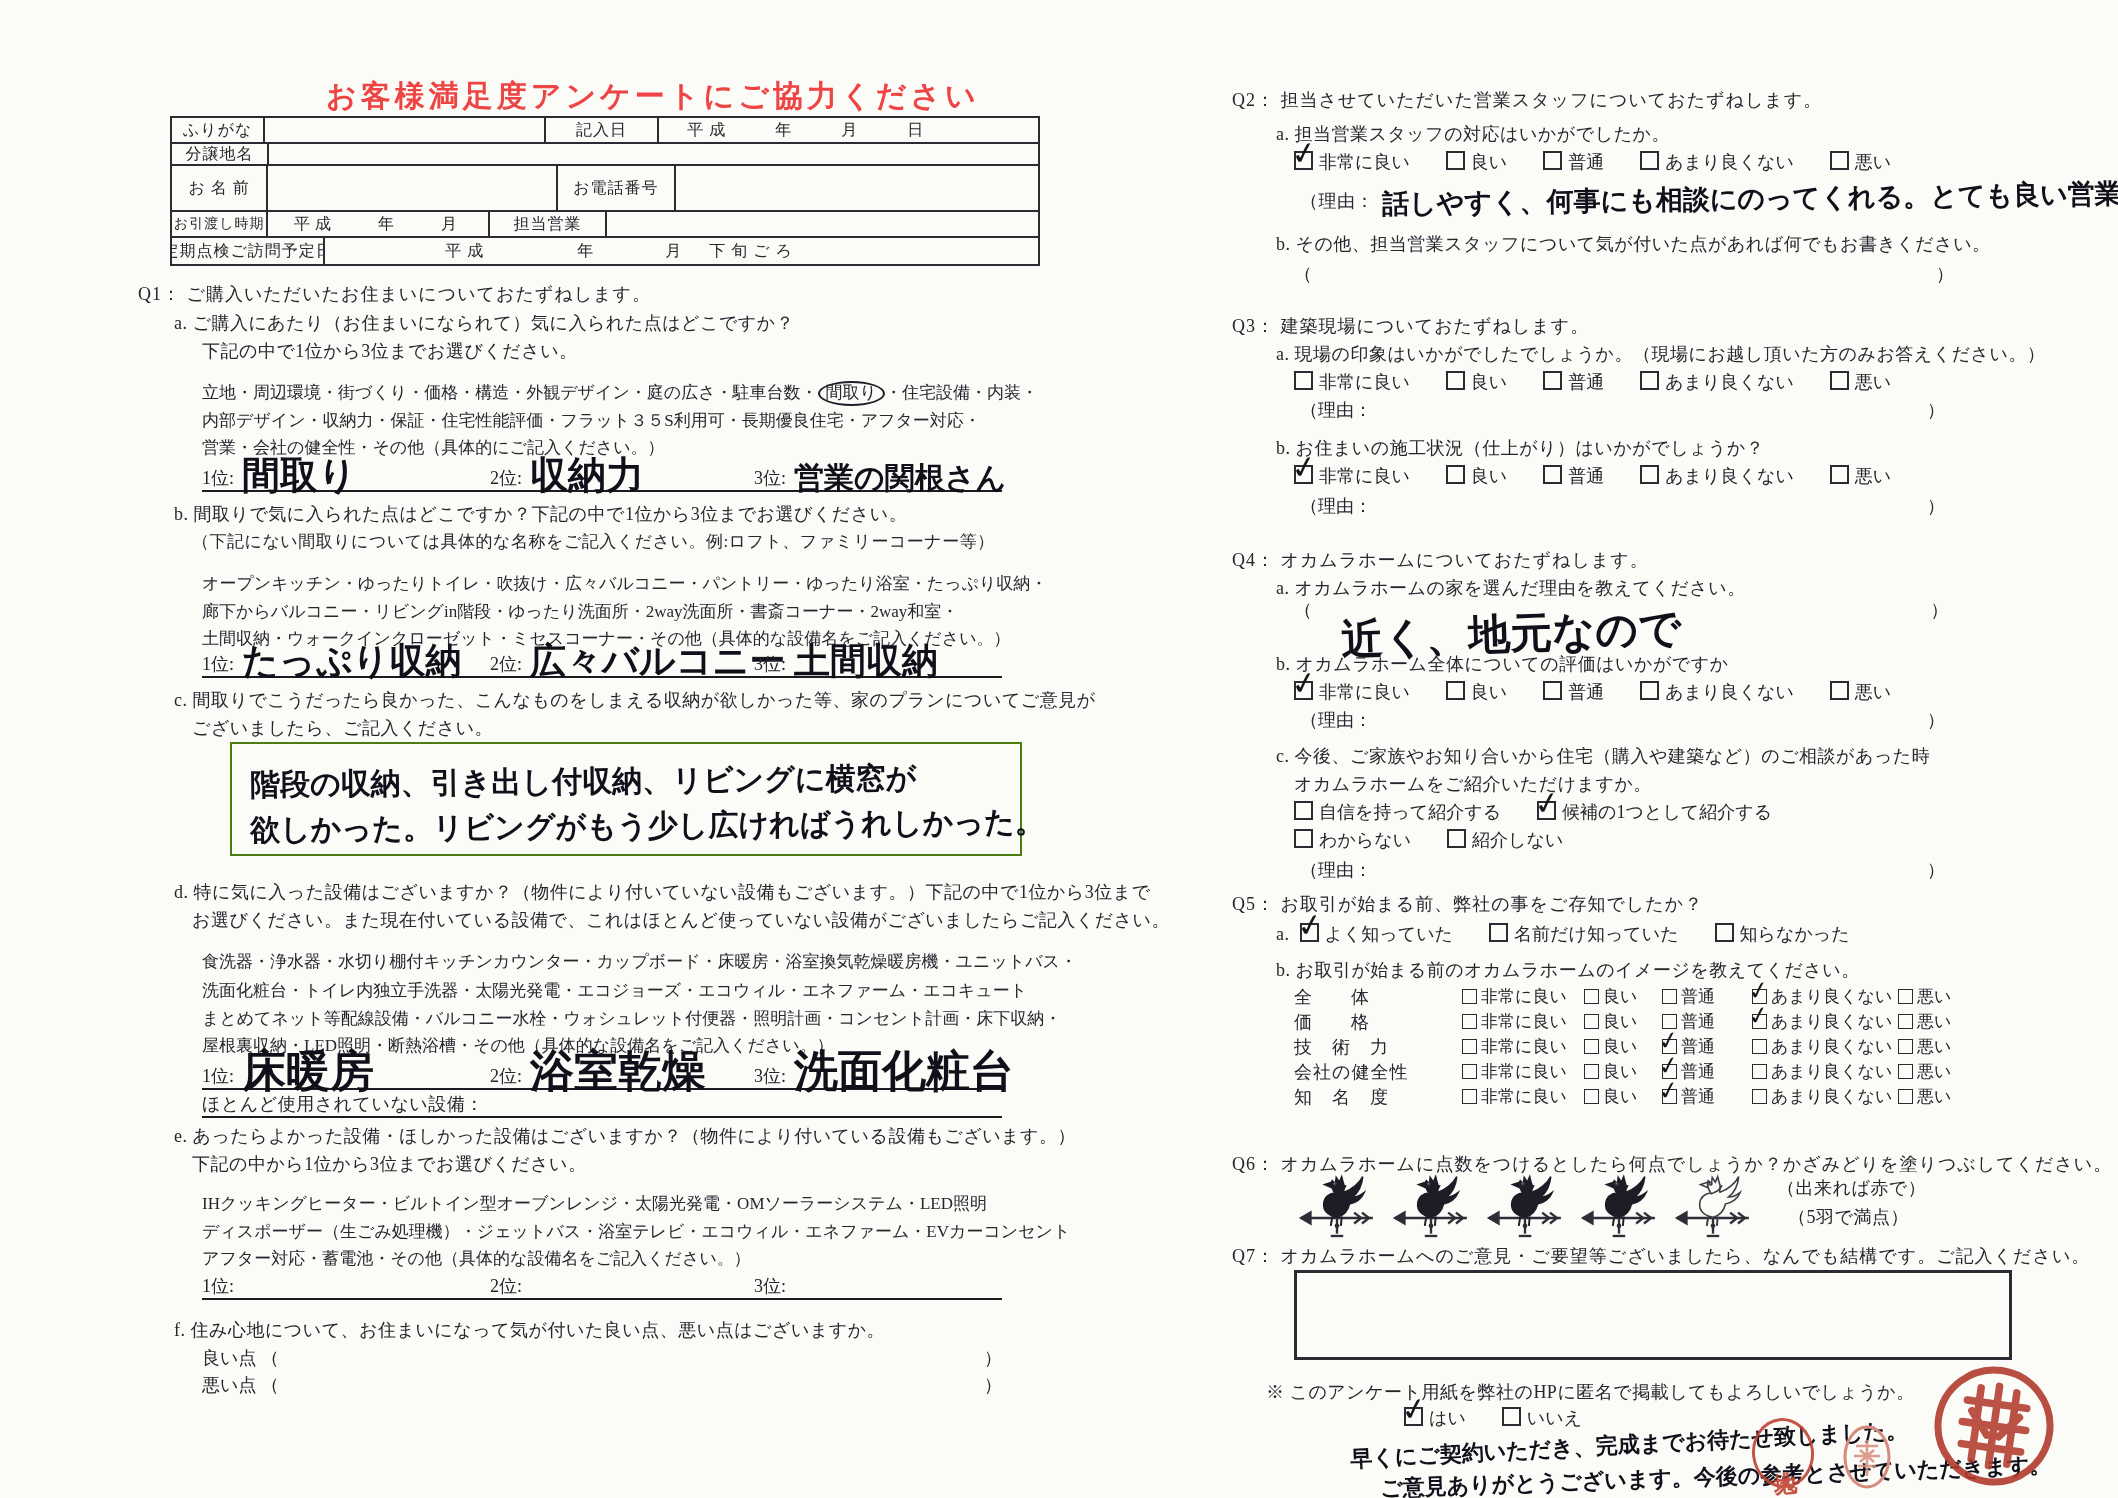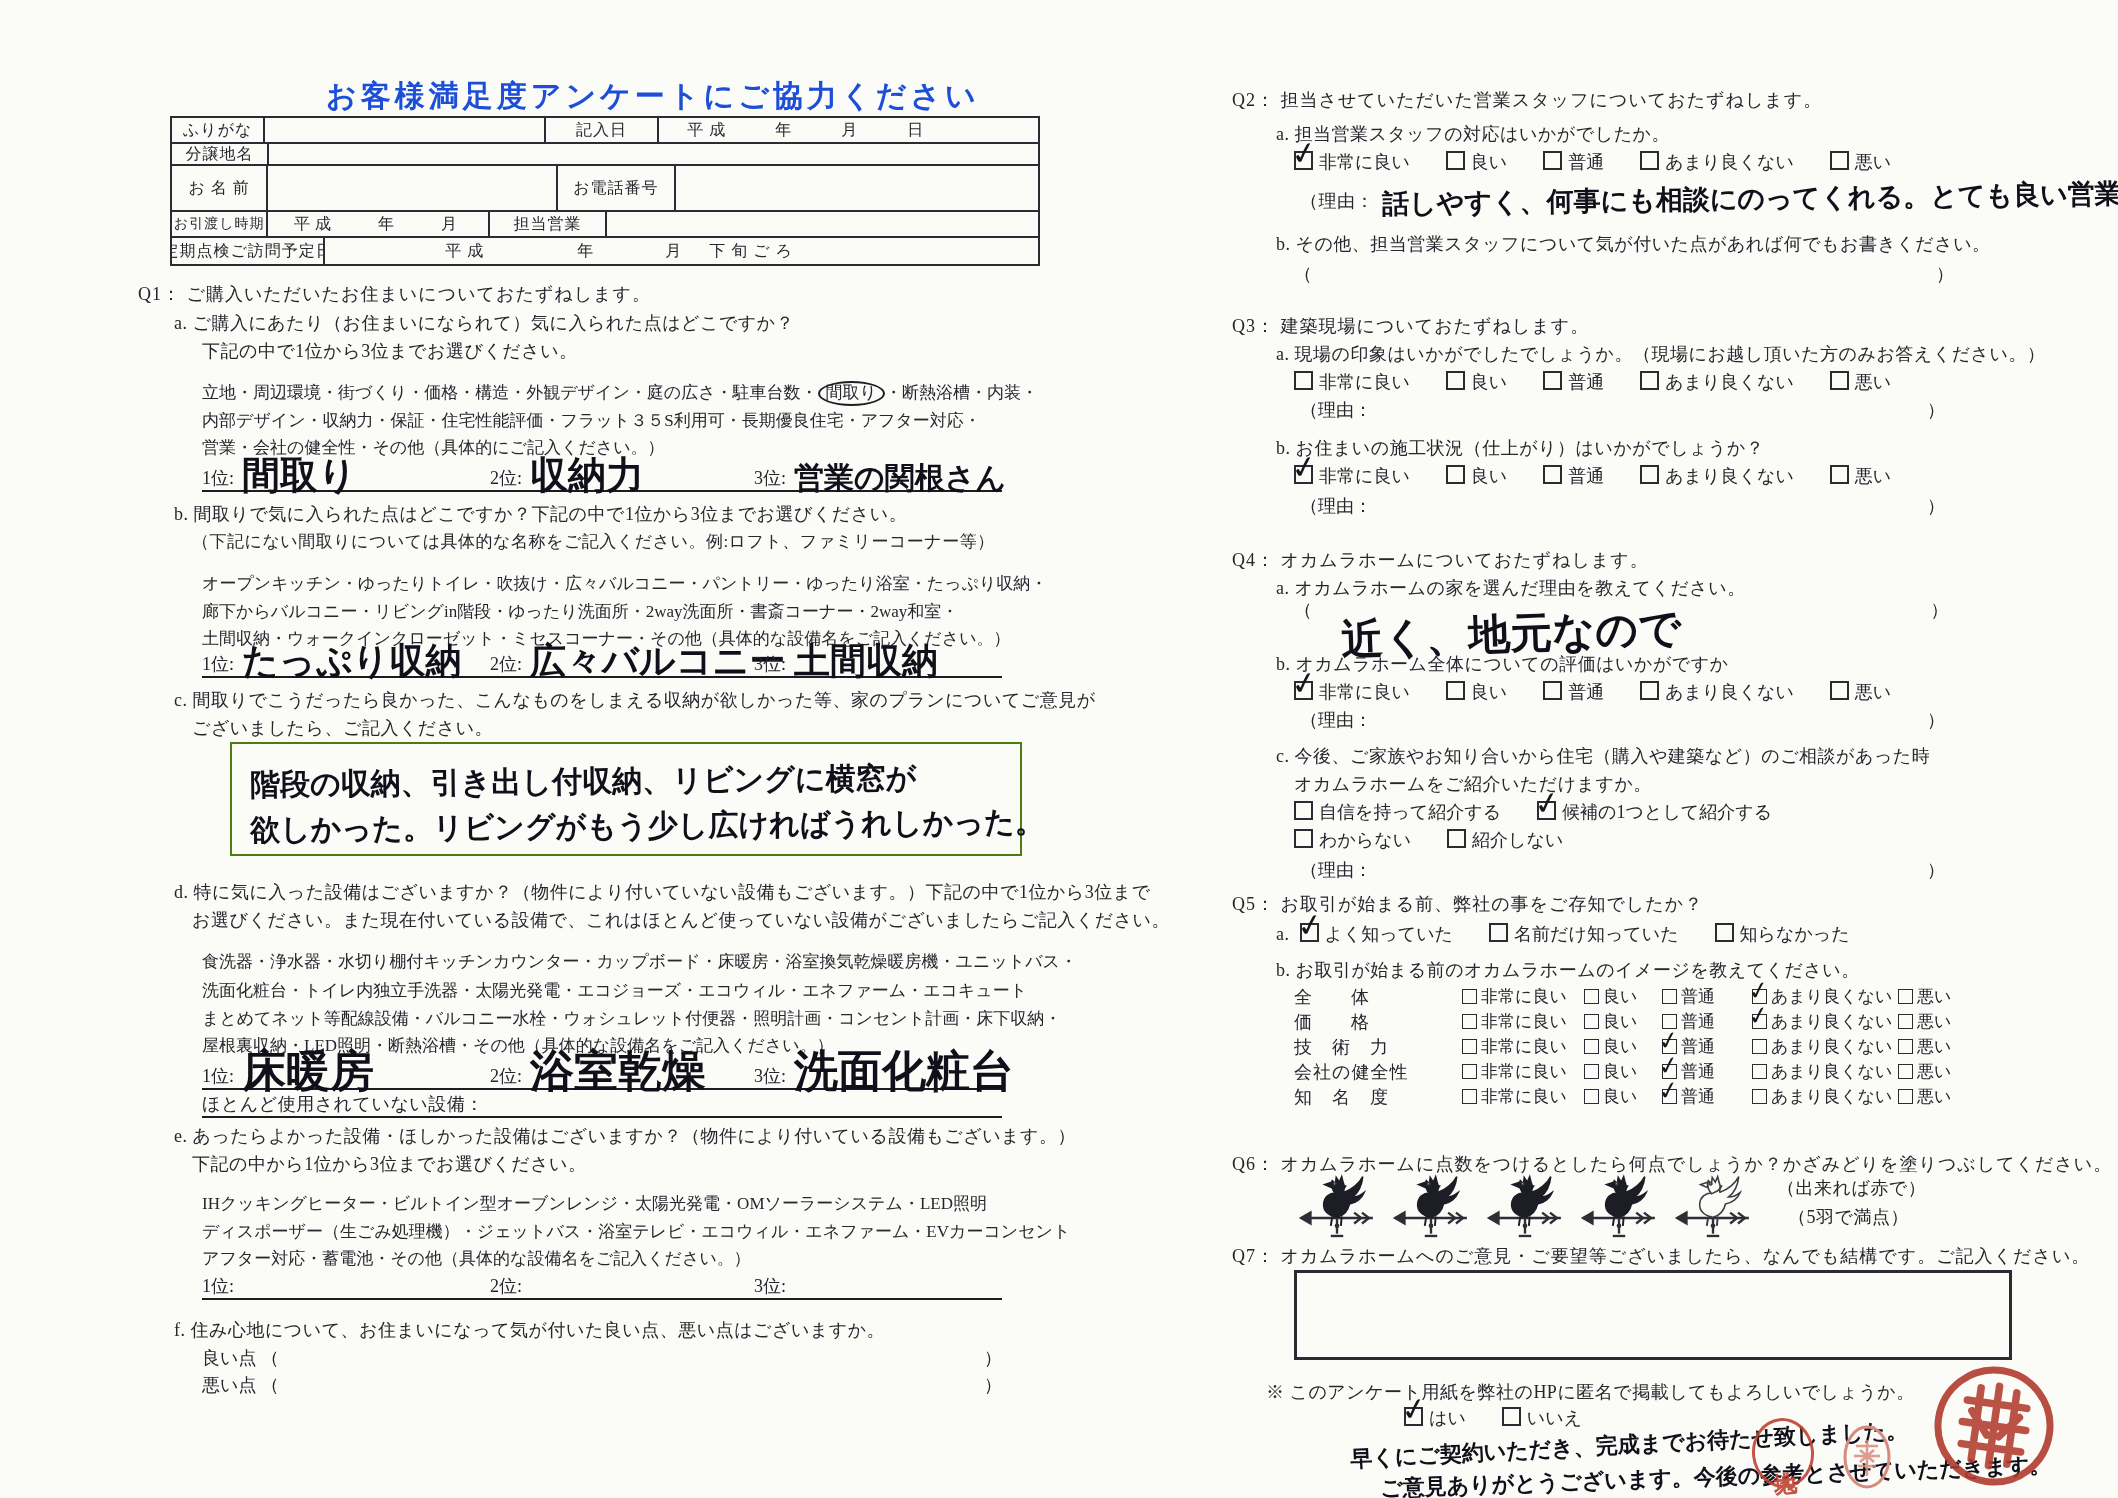--- a/index.html
+++ b/index.html
@@ -1,20 +1,20 @@
 <!DOCTYPE html>
 <html><head>
 <meta charset="utf-8">
 <style>
   html,body{margin:0;padding:0;background:#d9d9d6;}
   #paper{position:relative;width:2118px;height:1498px;background:#fbfbf8;overflow:hidden;
          font-family:"Liberation Serif","DejaVu Serif",serif;color:#26262e;}
   .abs{position:absolute;white-space:nowrap;}
   .col{position:absolute;top:0;height:1498px;}
-  .title{font-size:30px;font-weight:bold;letter-spacing:4px;color:#1d4ed8;}
+  .title{font-size:30px;font-weight:bold;letter-spacing:4px;color:#ef4444;}
   .q{font-size:18px;letter-spacing:0.5px;}
   .qh{font-size:18px;letter-spacing:1px;}
   .opts{font-size:17px;letter-spacing:0;}
   .circled{border:2.5px solid #1d1d26;border-radius:50%;padding:0 6px 2px 6px;}
   
   .itable{border:2px solid #2b2b33;}
   .trow{display:flex;}
   .tcell{border-right:2px solid #2b2b33;border-bottom:2px solid #2b2b33;font-size:16px;
          display:flex;align-items:center;justify-content:center;letter-spacing:1px;overflow:hidden;}
   .tcell.val{justify-content:flex-start;padding-left:28px;letter-spacing:6px;}
@@ -99,21 +99,21 @@
       <div class="trow lastr" style="height:26px;">
         <div class="tcell" style="width:176px;">定期点検ご訪問予定日</div>
         <div class="tcell val lastc" style="width:690px;padding-left:120px;">平成　　　　年　　　月　下旬ごろ</div>
       </div>
     </div>
 
     <div class="abs qh" style="top:282px;left:8px;">Q1： ご購入いただいたお住まいについておたずねします。</div>
     <div class="abs q" style="top:311px;left:44px;">a. ご購入にあたり（お住まいになられて）気に入られた点はどこですか？</div>
     <div class="abs q" style="top:339px;left:72px;">下記の中で1位から3位までお選びください。</div>
 
-    <div class="abs opts" style="top:381px;left:72px;"><span>立地・周辺環境・街づくり・価格・構造・外観デザイン・庭の広さ・駐車台数・</span><span class="circled">間取り</span><span>・断熱浴槽・内装・</span></div>
+    <div class="abs opts" style="top:381px;left:72px;"><span>立地・周辺環境・街づくり・価格・構造・外観デザイン・庭の広さ・駐車台数・</span><span class="circled">間取り</span><span>・住宅設備・内装・</span></div>
     <div class="abs opts" style="top:409px;left:72px;">内部デザイン・収納力・保証・住宅性能評価・フラット３５S利用可・長期優良住宅・アフター対応・</div>
     <div class="abs opts" style="top:436px;left:72px;">営業・会社の健全性・その他（具体的にご記入ください。）</div>
     <div class="abs rank-row" id="q1a-ranks" style="top:452px;left:72px;width:800px;height:38px;">
         <div class="rank">
           <span class="rank-label">1位:</span>
           <span class="hand rank-hand">間取り</span>
         </div>
         <div class="rank">
           <span class="rank-label">2位:</span>
           <span class="hand rank-hand">収納力</span>

